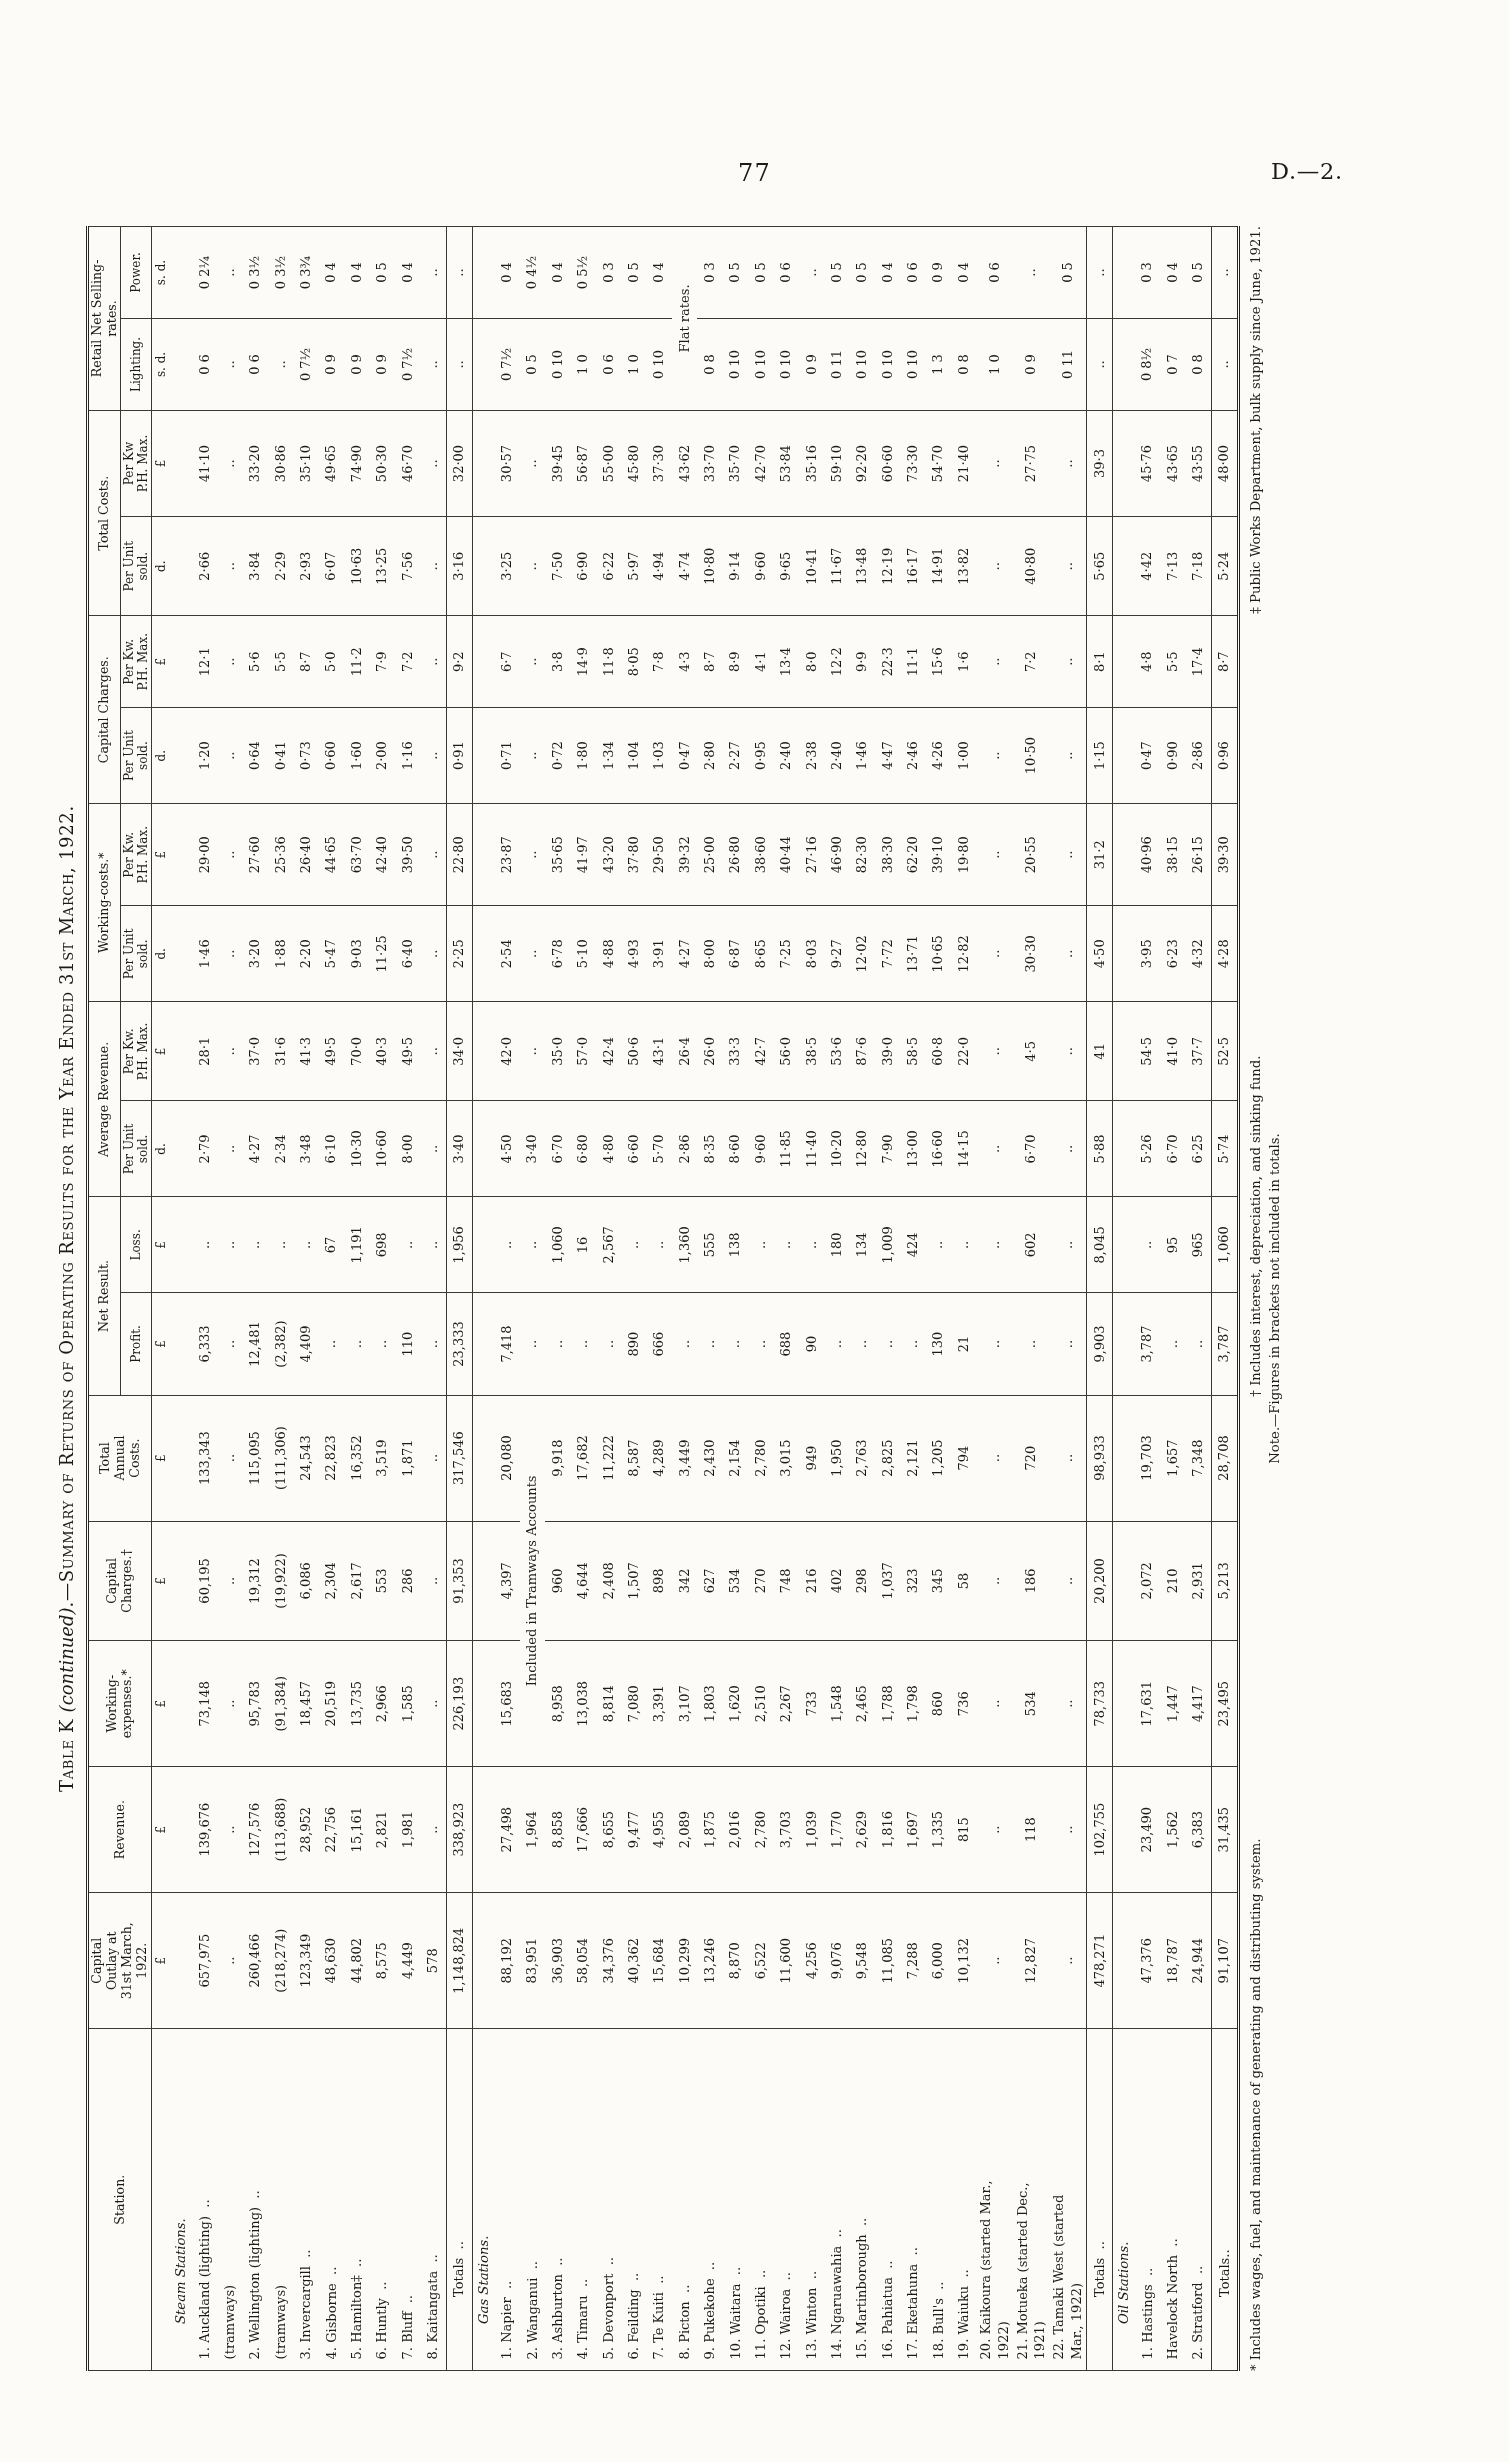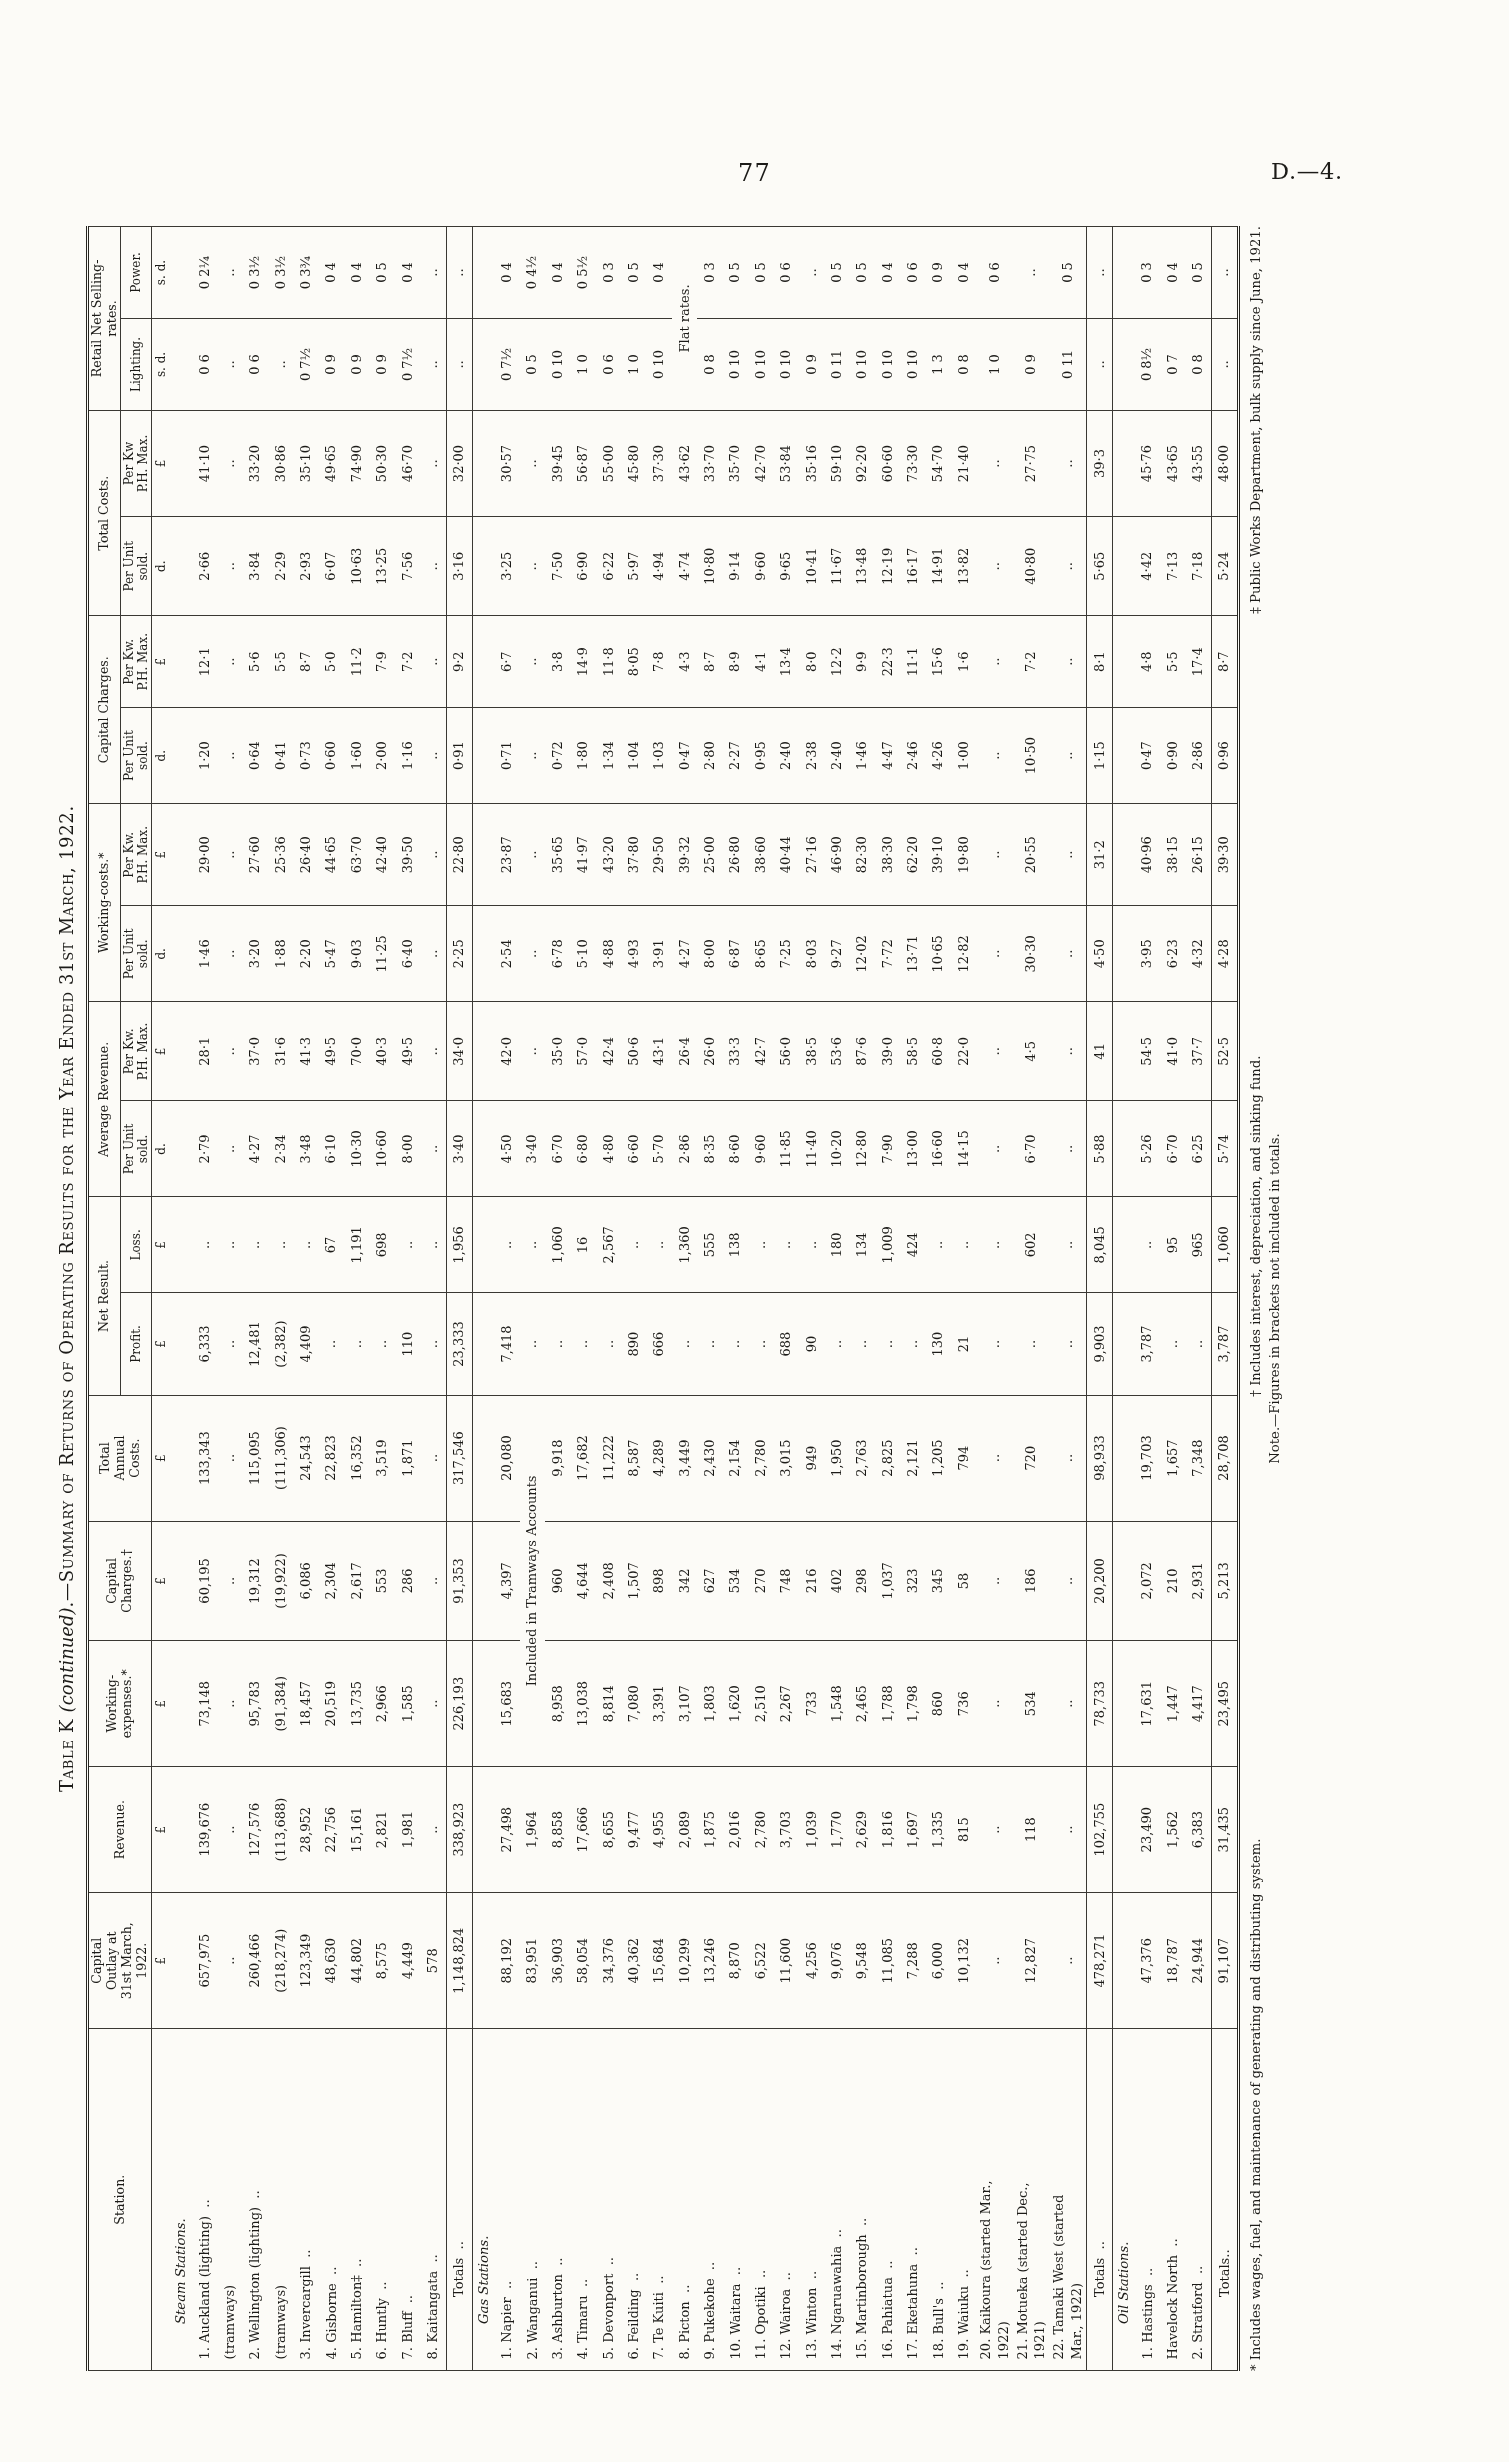--- a/index.html
+++ b/index.html
@@ -31,21 +31,21 @@
   td.ind{padding-left:52px;}
   .fnotes{width:2145px;margin:8px auto 0 auto;font-size:13.2px;}
   .fn1{display:flex;justify-content:space-between;white-space:nowrap;}
   .fn2{text-align:center;margin-top:4px;}
 </style>
 </head>
 <body>
 
 <div class="page">
   <div class="pagenum">77</div>
-  <div class="docref">D.—4.</div>
+  <div class="docref">D.—2.</div>
 
   <div class="rot">
     <div class="title"><span class="sc">Table K </span><span class="it">(continued)</span><span class="sc">.—Summary of Returns of Operating Results for the Year Ended 31st March, 1922.</span></div>
 
     <table id="ktable">
         <colgroup>
           <col style="width: 331px;">
           <col style="width: 132px;">
           <col style="width: 122px;">
           <col style="width: 122px;">

